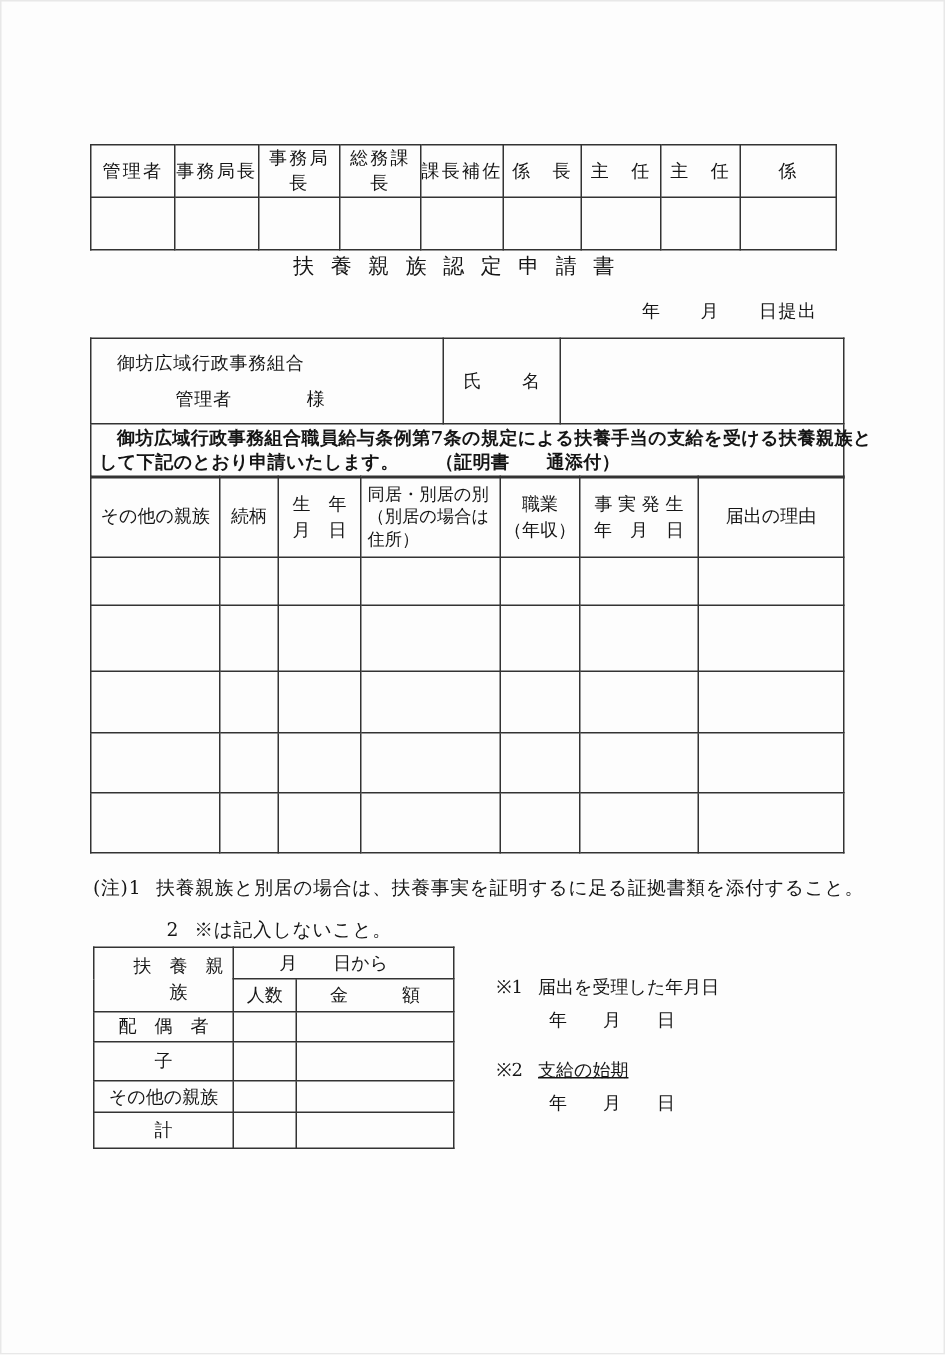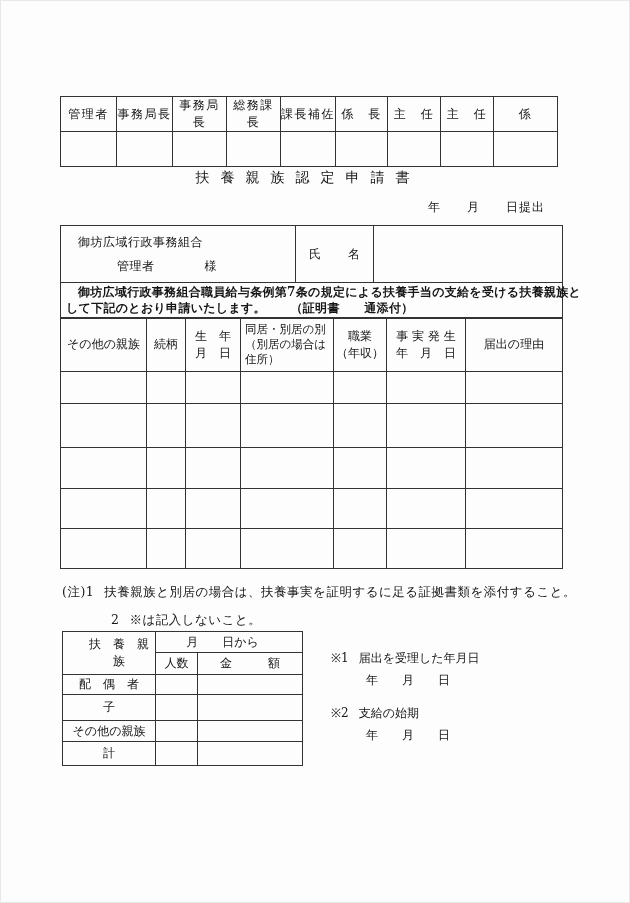--- a/index.html
+++ b/index.html
@@ -62,21 +62,21 @@
   .sum-r3 td { height: 19px; }
   .sum-r4 td { height: 25px; }
   .sum-r5 td { height: 20px; }
   .sum-r6 td { height: 23px; }
   .group-cell { vertical-align: bottom; }
   .group-label { margin-bottom: 4px; margin-left: 20px; }
   .period-cell { text-align: left; padding-right: 13px !important; }
 
   .side-note-1 { position: absolute; left: 331px; top: 649px; white-space: nowrap; }
   .side-date-1 { position: absolute; left: 366px; top: 672px; white-space: nowrap; }
-  .side-note-2 { position: absolute; left: 331px; top: 704px; white-space: nowrap; }
+  .side-note-2 { position: absolute; left: 331px; top: 704px; white-space: nowrap; text-decoration: underline; }
   .side-date-2 { position: absolute; left: 366px; top: 727px; white-space: nowrap; }
   .side-label { display: inline-block; margin-right: 10px; }
 </style>
 </head>
 <body>
 
 <div class="page">
 
 
   <table class="approval">

